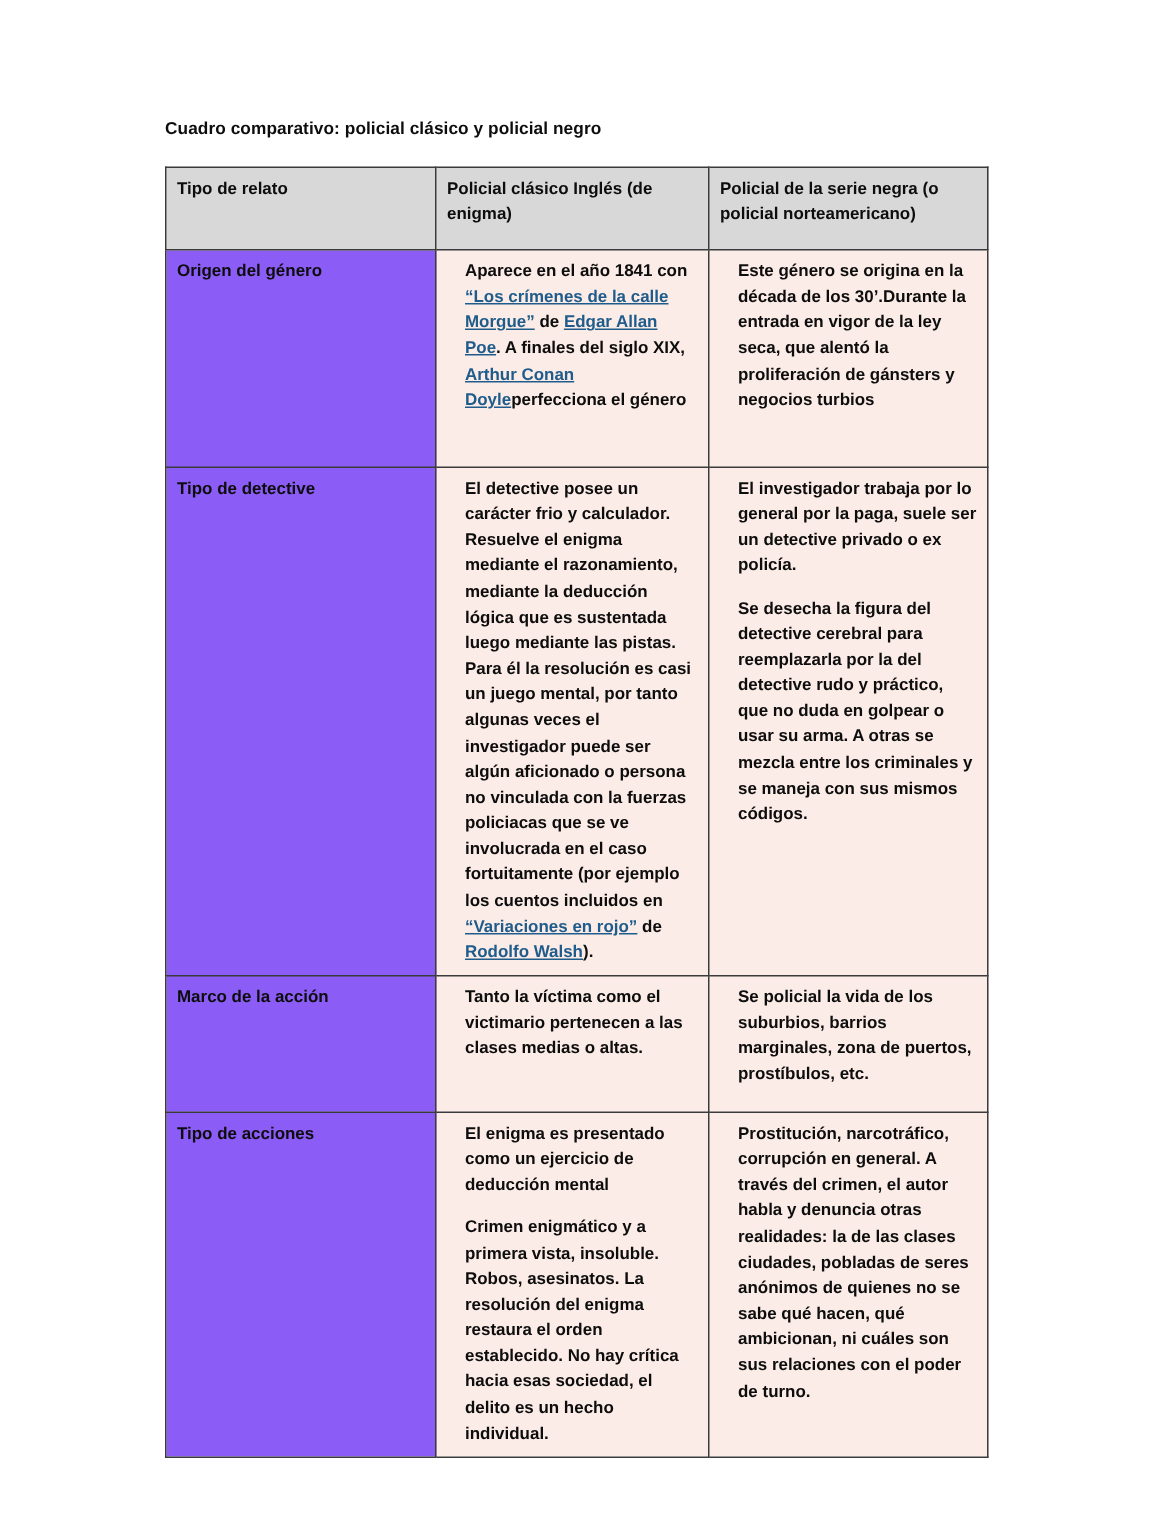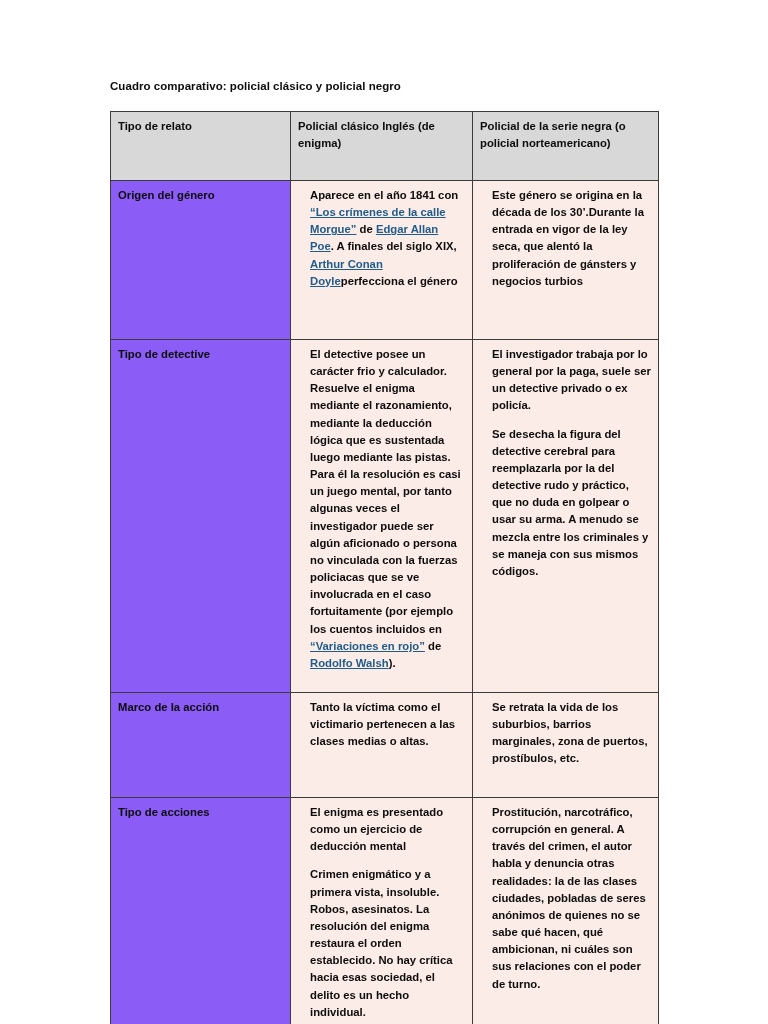--- a/index.html
+++ b/index.html
@@ -35,21 +35,21 @@
     position: absolute;
     left: 110px;
     top: 111px;
     width: 548px;
     border-collapse: collapse;
     table-layout: fixed;
   }
   table.cuadro td {
     border: 1px solid #3b3b3b;
     vertical-align: top;
-    padding: 6px 7px 20px 7px;
+    padding: 6px 7px 6px 7px;
     font-size: 11.3px;
     font-weight: 700;
     line-height: 1.52;
     color: #0d0d0d;
     word-wrap: break-word;
   }
   col.c1 { width: 180px; }
   col.c2 { width: 182px; }
   col.c3 { width: 186px; }
 
@@ -110,31 +110,31 @@
           </td>
       </tr>
 
       <tr class="row-detective">
         <td class="label-cell">Tipo de detective</td>
         <td class="body-cell">
             <p><span>El detective posee un carácter frio y calculador. Resuelve el enigma mediante el razonamiento, mediante la deducción lógica que es sustentada luego mediante las pistas. Para él la resolución es casi un juego mental, por tanto algunas veces el investigador puede ser algún aficionado o persona no vinculada con la fuerzas policiacas que se ve involucrada en el caso fortuitamente (por ejemplo los cuentos incluidos en </span><span class="doc-link">“Variaciones en rojo”</span><span> de </span><span class="doc-link">Rodolfo Walsh</span><span>).</span></p>
           </td>
         <td class="body-cell">
             <p>El investigador trabaja por lo general por la paga, suele ser un detective privado o ex policía.</p>
-            <p>Se desecha la figura del detective cerebral para reemplazarla por la del detective rudo y práctico, que no duda en golpear o usar su arma. A menudo se mezcla entre los criminales y se maneja con sus mismos códigos.</p>
+            <p>Se desecha la figura del detective cerebral para reemplazarla por la del detective rudo y práctico, que no duda en golpear o usar su arma. A otras se mezcla entre los criminales y se maneja con sus mismos códigos.</p>
           </td>
       </tr>
 
       <tr class="row-marco">
         <td class="label-cell">Marco de la acción</td>
         <td class="body-cell">
             <p><span>Tanto la víctima como el victimario pertenecen a las clases medias o altas.</span></p>
           </td>
         <td class="body-cell">
-            <p>Se retrata la vida de los suburbios, barrios marginales, zona de puertos, prostíbulos, etc.</p>
+            <p>Se policial la vida de los suburbios, barrios marginales, zona de puertos, prostíbulos, etc.</p>
           </td>
       </tr>
 
       <tr class="row-acciones">
         <td class="label-cell">Tipo de acciones</td>
         <td class="body-cell">
             <p><span>El enigma es presentado como un ejercicio de deducción mental</span></p>
             <p>Crimen enigmático y a primera vista, insoluble. Robos, asesinatos. La resolución del enigma restaura el orden establecido. No hay crítica hacia esas sociedad, el delito es un hecho individual.</p>
           </td>
         <td class="body-cell">

